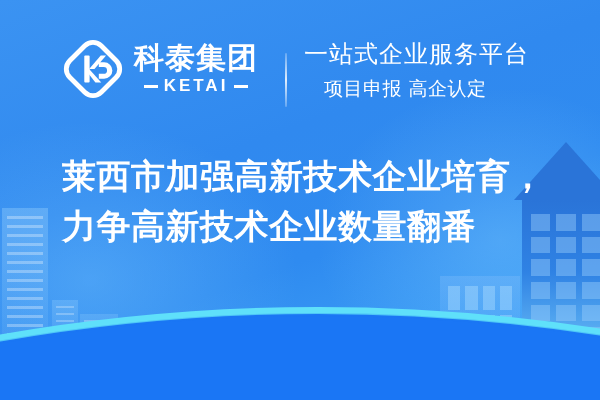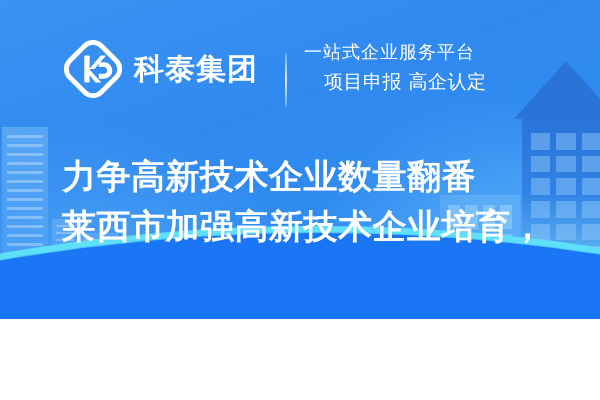--- a/index.html
+++ b/index.html
@@ -3,21 +3,21 @@
 <meta charset="utf-8">
 <title>Banner</title>
 <style>
   * { margin:0; padding:0; box-sizing:border-box; }
   html, body {
     width:600px; height:400px; overflow:hidden;
     font-family:"Liberation Sans", "DejaVu Sans", sans-serif;
   }
   #banner {
     position:relative;
-    width:600px; height:319px;
+    width:600px; height:400px;
     overflow:hidden;
     background:#2f8bf0;
   }
 
   
   .bg-base {
     position:absolute; inset:0;
     background:linear-gradient(160deg,#3b93f2 0%,#3089ef 38%,#2f8bf0 60%,#3fa2f7 88%,#55b4f8 100%);
   }
   .bg-glow-left {
@@ -138,23 +138,23 @@
     position:absolute; left:285px; top:53px;
     width:2px; height:54px;
     background:linear-gradient(to bottom,rgba(255,255,255,.25),rgba(255,255,255,.85),rgba(255,255,255,.25));
     border-radius:1px;
   }
 
   .tagline-wrap {
     position:absolute; left:304px; top:42px;
   }
   .tagline-main {
-    font-size:18px; color:#ffffff; letter-spacing:1px;
+    font-size:24px; color:#ffffff; letter-spacing:1px;
     line-height:1.15;
-    font-family:Liberation Serif, serif;
+    font-family:Liberation Mono, monospace;
   }
   .tagline-sub {
     margin-top:6px;
     font-size:19px; color:#ffffff; letter-spacing:.5px;
     font-family:"DejaVu Serif","Liberation Serif",serif;
     margin-left:20px;
   }
 
   
   .headline {
@@ -243,29 +243,34 @@
 
           <rect x="23" y="18" width="5.5" height="28" rx="1"></rect>
           <path d="M28 32 L40 18 L45.5 18 L33.5 32 Z"></path>
           <path d="M28 32 L40.5 46 L34.5 46 L26 35 Z"></path>
 
           <path d="M38 25 h5.5 a8.5 8.5 0 0 1 0 17 H38 v-5 h5 a3.5 3.5 0 0 0 0 -7 h-5 z"></path>
         </g>
       </svg>
       <div class="logo-text">
         <div class="logo-cn">科泰集团</div>
+        <div class="logo-en-row">
+          <span class="logo-dash"></span>
+          <span class="logo-en">KETAI</span>
+          <span class="logo-dash"></span>
+        </div>
       </div>
     </div>
 
     <div class="divider"></div>
 
     <div class="tagline-wrap">
       <div class="tagline-main">一站式企业服务平台</div>
       <div class="tagline-sub">项目申报 高企认定</div>
     </div>
   </div>
 
   <div class="headline">
+    <span class="ln">莱西市加强高新技术企业培育，</span>
     <span class="ln">力争高新技术企业数量翻番</span>
-    <span class="ln">莱西市加强高新技术企业培育，</span>
   </div>
 
 </div>
 
 </body></html>

